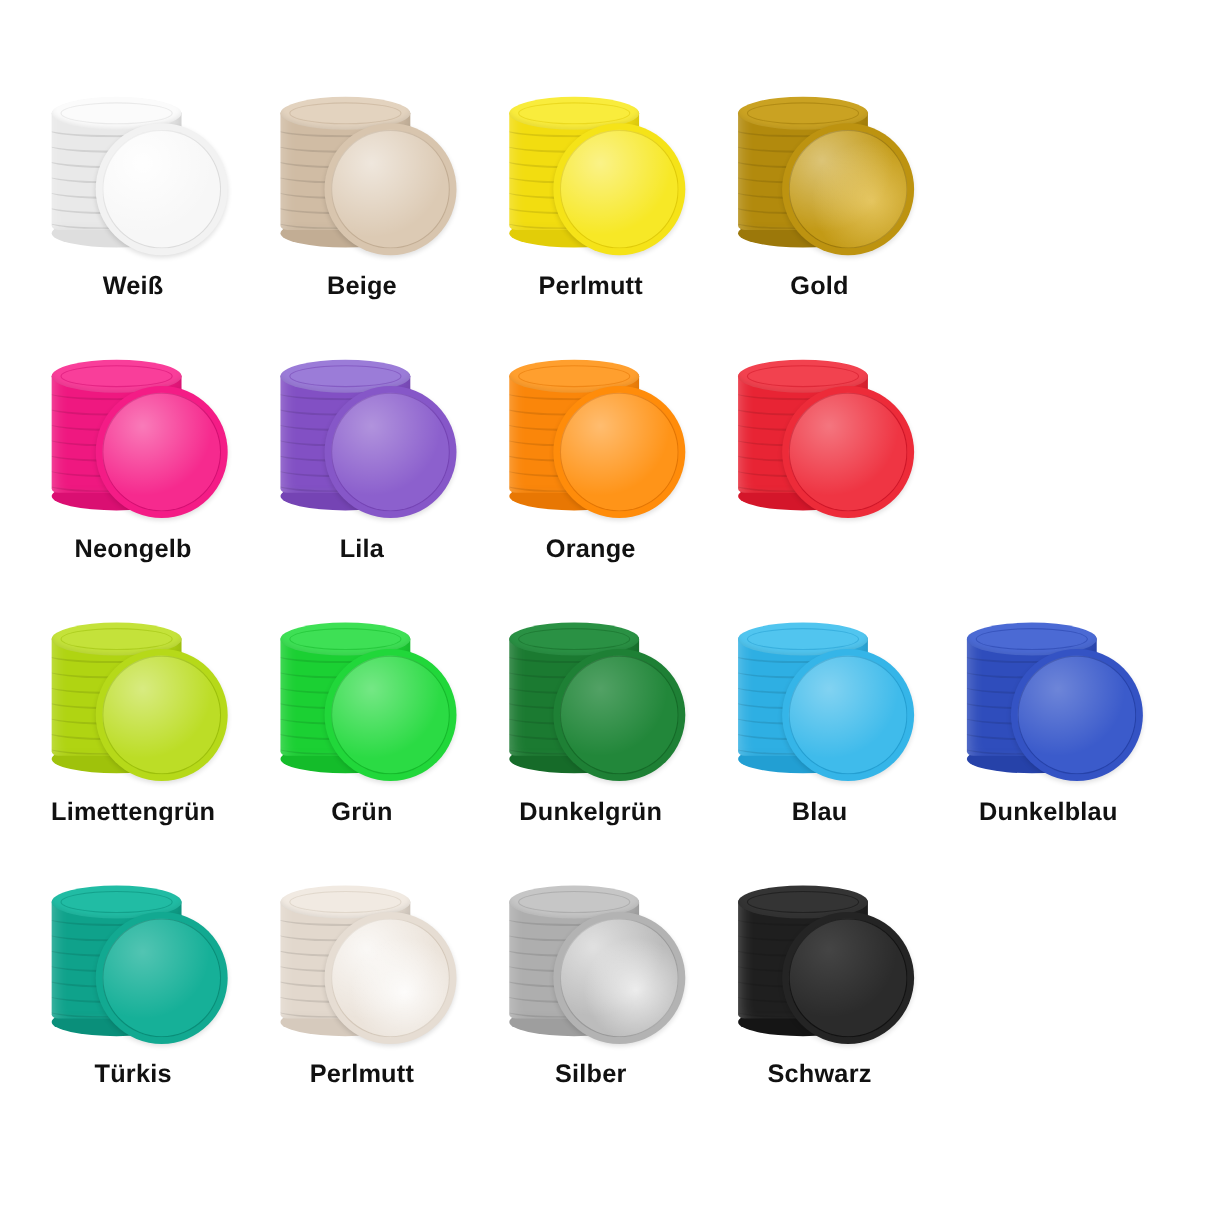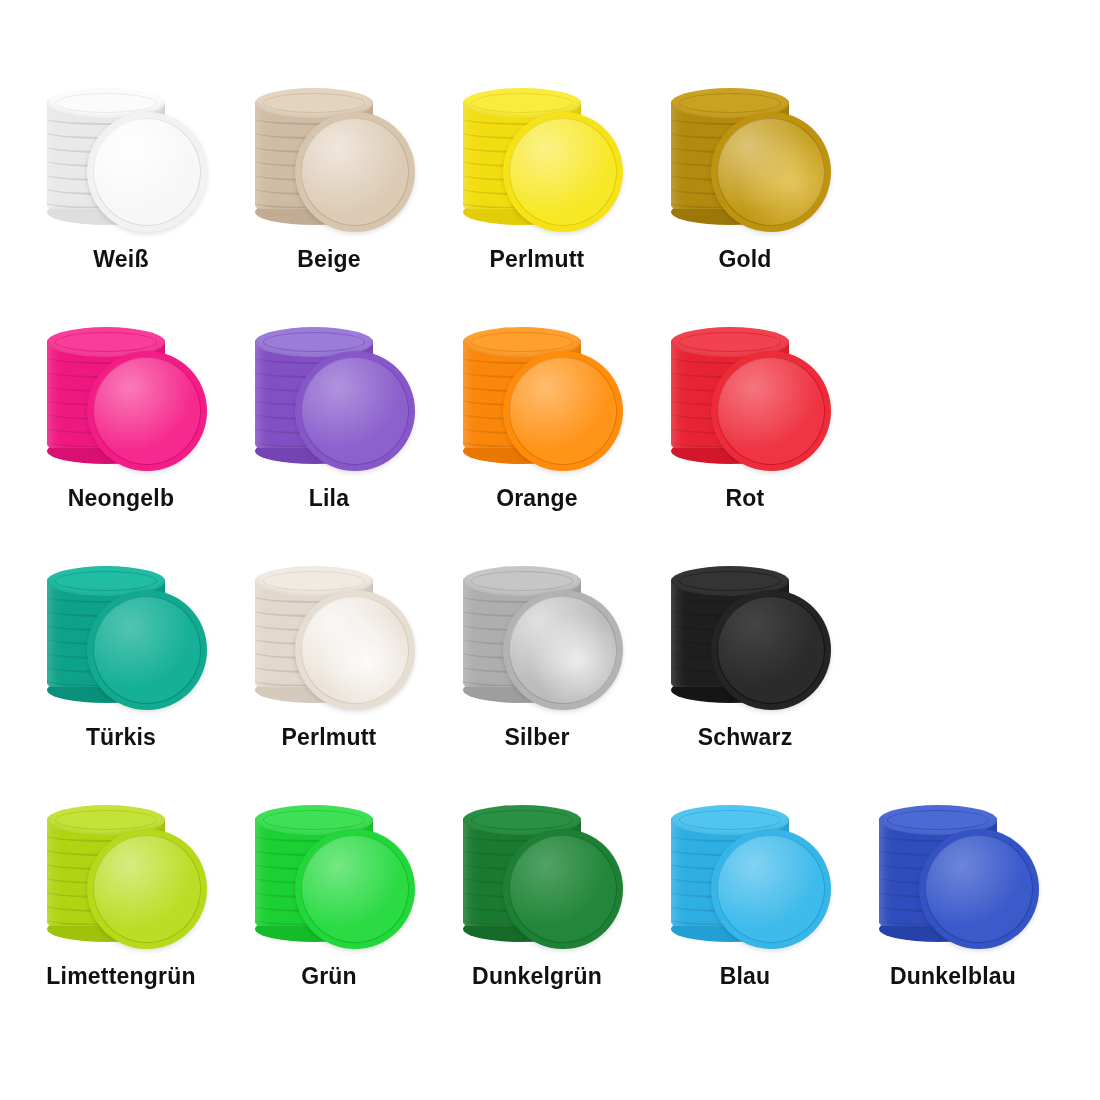--- a/index.html
+++ b/index.html
@@ -359,21 +359,137 @@
                 <div class="groove" style="top:76px"></div>
                 <div class="groove" style="top:90px"></div>
               </div>
               <div class="stack-top"></div>
             </div>
             <div class="front-disc">
               <div class="front-rim"></div>
               <div class="front-sheen"></div>
             </div>
           </div>
-          <div class="label">Rot</div>
+        </div>
+      </div>
+      <div class="row">
+        <div class="swatch" style="--frontCol: #b6d919; --faceCol: #bcdd26; --sideCol: #b0d412; --sideDark: #9fc20b; --topCol: #c4e23a; --ringCol: #9dc00b; --sheen: radial-gradient(circle at 34% 28%, rgba(255,255,255,0.42), rgba(255,255,255,0) 60%);">
+          <div class="disc-group">
+            <div class="stack">
+              <div class="stack-bottom"></div>
+              <div class="stack-body"></div>
+              <div class="grooves">
+                <div class="groove" style="top:6px"></div>
+                <div class="groove" style="top:20px"></div>
+                <div class="groove" style="top:34px"></div>
+                <div class="groove" style="top:48px"></div>
+                <div class="groove" style="top:62px"></div>
+                <div class="groove" style="top:76px"></div>
+                <div class="groove" style="top:90px"></div>
+              </div>
+              <div class="stack-top"></div>
+            </div>
+            <div class="front-disc">
+              <div class="front-rim"></div>
+              <div class="front-sheen"></div>
+            </div>
+          </div>
+          <div class="label">Limettengrün</div>
+        </div>
+        <div class="swatch" style="--frontCol: #21d73a; --faceCol: #2bdb44; --sideCol: #1bd033; --sideDark: #14bc2a; --topCol: #3ee055; --ringCol: #15ba2b; --sheen: radial-gradient(circle at 34% 28%, rgba(255,255,255,0.35), rgba(255,255,255,0) 60%);">
+          <div class="disc-group">
+            <div class="stack">
+              <div class="stack-bottom"></div>
+              <div class="stack-body"></div>
+              <div class="grooves">
+                <div class="groove" style="top:6px"></div>
+                <div class="groove" style="top:20px"></div>
+                <div class="groove" style="top:34px"></div>
+                <div class="groove" style="top:48px"></div>
+                <div class="groove" style="top:62px"></div>
+                <div class="groove" style="top:76px"></div>
+                <div class="groove" style="top:90px"></div>
+              </div>
+              <div class="stack-top"></div>
+            </div>
+            <div class="front-disc">
+              <div class="front-rim"></div>
+              <div class="front-sheen"></div>
+            </div>
+          </div>
+          <div class="label">Grün</div>
+        </div>
+        <div class="swatch" style="--frontCol: #1e8035; --faceCol: #22873a; --sideCol: #1b7a31; --sideDark: #166b29; --topCol: #2a9144; --ringCol: #156a28; --sheen: radial-gradient(circle at 34% 28%, rgba(255,255,255,0.22), rgba(255,255,255,0) 58%);">
+          <div class="disc-group">
+            <div class="stack">
+              <div class="stack-bottom"></div>
+              <div class="stack-body"></div>
+              <div class="grooves">
+                <div class="groove" style="top:6px"></div>
+                <div class="groove" style="top:20px"></div>
+                <div class="groove" style="top:34px"></div>
+                <div class="groove" style="top:48px"></div>
+                <div class="groove" style="top:62px"></div>
+                <div class="groove" style="top:76px"></div>
+                <div class="groove" style="top:90px"></div>
+              </div>
+              <div class="stack-top"></div>
+            </div>
+            <div class="front-disc">
+              <div class="front-rim"></div>
+              <div class="front-sheen"></div>
+            </div>
+          </div>
+          <div class="label">Dunkelgrün</div>
+        </div>
+        <div class="swatch" style="--frontCol: #35b5e8; --faceCol: #3fbbeb; --sideCol: #2eafe3; --sideDark: #229fd3; --topCol: #51c5ef; --ringCol: #249fd2; --sheen: radial-gradient(circle at 34% 28%, rgba(255,255,255,0.35), rgba(255,255,255,0) 60%);">
+          <div class="disc-group">
+            <div class="stack">
+              <div class="stack-bottom"></div>
+              <div class="stack-body"></div>
+              <div class="grooves">
+                <div class="groove" style="top:6px"></div>
+                <div class="groove" style="top:20px"></div>
+                <div class="groove" style="top:34px"></div>
+                <div class="groove" style="top:48px"></div>
+                <div class="groove" style="top:62px"></div>
+                <div class="groove" style="top:76px"></div>
+                <div class="groove" style="top:90px"></div>
+              </div>
+              <div class="stack-top"></div>
+            </div>
+            <div class="front-disc">
+              <div class="front-rim"></div>
+              <div class="front-sheen"></div>
+            </div>
+          </div>
+          <div class="label">Blau</div>
+        </div>
+        <div class="swatch" style="--frontCol: #3453c4; --faceCol: #3b5bcb; --sideCol: #2f4dbc; --sideDark: #2642a9; --topCol: #4b6ad4; --ringCol: #2642a9; --sheen: radial-gradient(circle at 34% 28%, rgba(255,255,255,0.26), rgba(255,255,255,0) 58%);">
+          <div class="disc-group">
+            <div class="stack">
+              <div class="stack-bottom"></div>
+              <div class="stack-body"></div>
+              <div class="grooves">
+                <div class="groove" style="top:6px"></div>
+                <div class="groove" style="top:20px"></div>
+                <div class="groove" style="top:34px"></div>
+                <div class="groove" style="top:48px"></div>
+                <div class="groove" style="top:62px"></div>
+                <div class="groove" style="top:76px"></div>
+                <div class="groove" style="top:90px"></div>
+              </div>
+              <div class="stack-top"></div>
+            </div>
+            <div class="front-disc">
+              <div class="front-rim"></div>
+              <div class="front-sheen"></div>
+            </div>
+          </div>
+          <div class="label">Dunkelblau</div>
         </div>
       </div>
       <div class="row">
         <div class="swatch" style="--frontCol: #12a991; --faceCol: #16b098; --sideCol: #0fa28b; --sideDark: #0a8f7a; --topCol: #21bca4; --ringCol: #0a8d78; --sheen: radial-gradient(circle at 34% 28%, rgba(255,255,255,0.26), rgba(255,255,255,0) 58%);">
           <div class="disc-group">
             <div class="stack">
               <div class="stack-bottom"></div>
               <div class="stack-body"></div>
               <div class="grooves">
                 <div class="groove" style="top:6px"></div>
@@ -456,131 +572,14 @@
               <div class="stack-top"></div>
             </div>
             <div class="front-disc">
               <div class="front-rim"></div>
               <div class="front-sheen"></div>
             </div>
           </div>
           <div class="label">Schwarz</div>
         </div>
       </div>
-      <div class="row">
-        <div class="swatch" style="--frontCol: #b6d919; --faceCol: #bcdd26; --sideCol: #b0d412; --sideDark: #9fc20b; --topCol: #c4e23a; --ringCol: #9dc00b; --sheen: radial-gradient(circle at 34% 28%, rgba(255,255,255,0.42), rgba(255,255,255,0) 60%);">
-          <div class="disc-group">
-            <div class="stack">
-              <div class="stack-bottom"></div>
-              <div class="stack-body"></div>
-              <div class="grooves">
-                <div class="groove" style="top:6px"></div>
-                <div class="groove" style="top:20px"></div>
-                <div class="groove" style="top:34px"></div>
-                <div class="groove" style="top:48px"></div>
-                <div class="groove" style="top:62px"></div>
-                <div class="groove" style="top:76px"></div>
-                <div class="groove" style="top:90px"></div>
-              </div>
-              <div class="stack-top"></div>
-            </div>
-            <div class="front-disc">
-              <div class="front-rim"></div>
-              <div class="front-sheen"></div>
-            </div>
-          </div>
-          <div class="label">Limettengrün</div>
-        </div>
-        <div class="swatch" style="--frontCol: #21d73a; --faceCol: #2bdb44; --sideCol: #1bd033; --sideDark: #14bc2a; --topCol: #3ee055; --ringCol: #15ba2b; --sheen: radial-gradient(circle at 34% 28%, rgba(255,255,255,0.35), rgba(255,255,255,0) 60%);">
-          <div class="disc-group">
-            <div class="stack">
-              <div class="stack-bottom"></div>
-              <div class="stack-body"></div>
-              <div class="grooves">
-                <div class="groove" style="top:6px"></div>
-                <div class="groove" style="top:20px"></div>
-                <div class="groove" style="top:34px"></div>
-                <div class="groove" style="top:48px"></div>
-                <div class="groove" style="top:62px"></div>
-                <div class="groove" style="top:76px"></div>
-                <div class="groove" style="top:90px"></div>
-              </div>
-              <div class="stack-top"></div>
-            </div>
-            <div class="front-disc">
-              <div class="front-rim"></div>
-              <div class="front-sheen"></div>
-            </div>
-          </div>
-          <div class="label">Grün</div>
-        </div>
-        <div class="swatch" style="--frontCol: #1e8035; --faceCol: #22873a; --sideCol: #1b7a31; --sideDark: #166b29; --topCol: #2a9144; --ringCol: #156a28; --sheen: radial-gradient(circle at 34% 28%, rgba(255,255,255,0.22), rgba(255,255,255,0) 58%);">
-          <div class="disc-group">
-            <div class="stack">
-              <div class="stack-bottom"></div>
-              <div class="stack-body"></div>
-              <div class="grooves">
-                <div class="groove" style="top:6px"></div>
-                <div class="groove" style="top:20px"></div>
-                <div class="groove" style="top:34px"></div>
-                <div class="groove" style="top:48px"></div>
-                <div class="groove" style="top:62px"></div>
-                <div class="groove" style="top:76px"></div>
-                <div class="groove" style="top:90px"></div>
-              </div>
-              <div class="stack-top"></div>
-            </div>
-            <div class="front-disc">
-              <div class="front-rim"></div>
-              <div class="front-sheen"></div>
-            </div>
-          </div>
-          <div class="label">Dunkelgrün</div>
-        </div>
-        <div class="swatch" style="--frontCol: #35b5e8; --faceCol: #3fbbeb; --sideCol: #2eafe3; --sideDark: #229fd3; --topCol: #51c5ef; --ringCol: #249fd2; --sheen: radial-gradient(circle at 34% 28%, rgba(255,255,255,0.35), rgba(255,255,255,0) 60%);">
-          <div class="disc-group">
-            <div class="stack">
-              <div class="stack-bottom"></div>
-              <div class="stack-body"></div>
-              <div class="grooves">
-                <div class="groove" style="top:6px"></div>
-                <div class="groove" style="top:20px"></div>
-                <div class="groove" style="top:34px"></div>
-                <div class="groove" style="top:48px"></div>
-                <div class="groove" style="top:62px"></div>
-                <div class="groove" style="top:76px"></div>
-                <div class="groove" style="top:90px"></div>
-              </div>
-              <div class="stack-top"></div>
-            </div>
-            <div class="front-disc">
-              <div class="front-rim"></div>
-              <div class="front-sheen"></div>
-            </div>
-          </div>
-          <div class="label">Blau</div>
-        </div>
-        <div class="swatch" style="--frontCol: #3453c4; --faceCol: #3b5bcb; --sideCol: #2f4dbc; --sideDark: #2642a9; --topCol: #4b6ad4; --ringCol: #2642a9; --sheen: radial-gradient(circle at 34% 28%, rgba(255,255,255,0.26), rgba(255,255,255,0) 58%);">
-          <div class="disc-group">
-            <div class="stack">
-              <div class="stack-bottom"></div>
-              <div class="stack-body"></div>
-              <div class="grooves">
-                <div class="groove" style="top:6px"></div>
-                <div class="groove" style="top:20px"></div>
-                <div class="groove" style="top:34px"></div>
-                <div class="groove" style="top:48px"></div>
-                <div class="groove" style="top:62px"></div>
-                <div class="groove" style="top:76px"></div>
-                <div class="groove" style="top:90px"></div>
-              </div>
-              <div class="stack-top"></div>
-            </div>
-            <div class="front-disc">
-              <div class="front-rim"></div>
-              <div class="front-sheen"></div>
-            </div>
-          </div>
-          <div class="label">Dunkelblau</div>
-        </div>
-      </div>
     </div>
 </div>
 
 </body></html>

